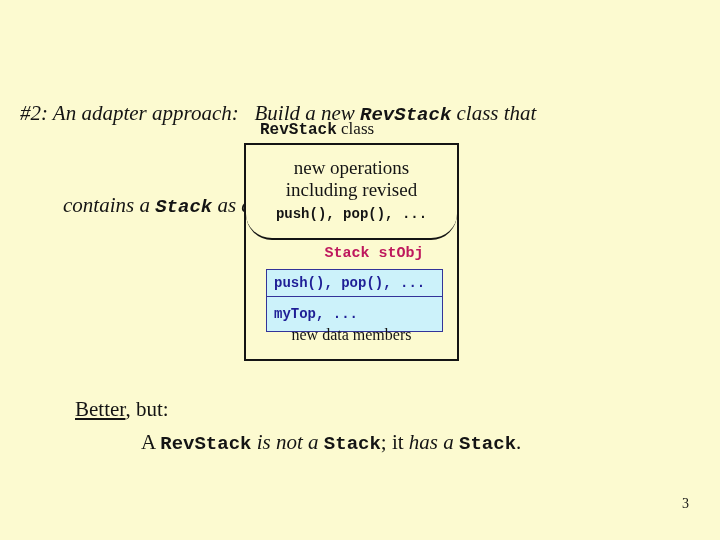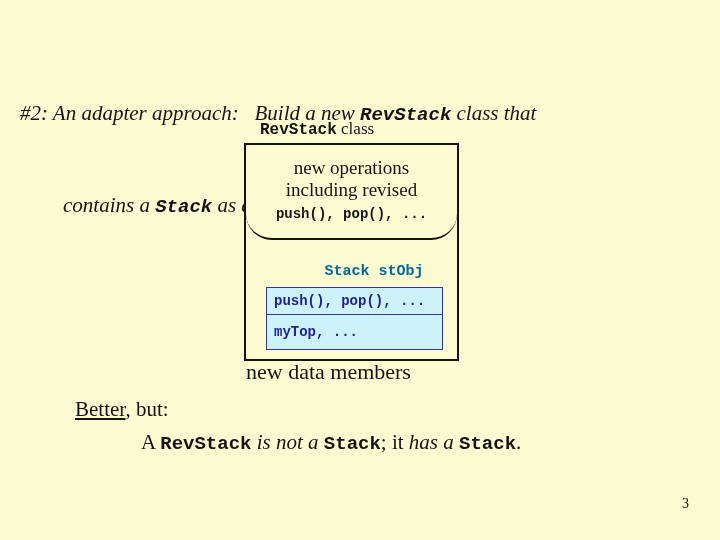--- a/index.html
+++ b/index.html
@@ -72,25 +72,25 @@
     line-height: 20px;
     margin-top: 3px;
     color: #141414;
     white-space: pre;
   }
   .bottom-section {
     position: relative;
     height: 119px;
   }
   .stack-heading {
-    margin-top: 23px;
+    margin-top: 5px;
     text-align: center;
     font-size: 15px;
     line-height: 17px;
-    color: #0369a1;
+    color: #be185d;
     white-space: pre;
     padding-left: 45px;
   }
   .inner-box {
     position: absolute;
     left: 20px;
     top: 24px;
     width: 175px;
     border: 1.5px solid #333399;
     background: #CCF2FA;
@@ -101,25 +101,25 @@
     align-items: center;
     padding-left: 7px;
     color: #1E1E96;
     font-size: 14px;
     white-space: pre;
   }
   .cell1 { height: 26px; border-bottom: 1.5px solid #333399; }
   .cell2 { height: 34px; }
   .footer-label {
     position: absolute;
-    top: 96px;
+    top: 81px;
     left: 0;
     width: 100%;
-    text-align: left;
-    font-size: 22px;
+    text-align: center;
+    font-size: 16px;
   }
 
   
   .better-line {
     position: absolute;
     left: 75px;
     top: 397px;
     font-size: 21px;
     white-space: pre;
   }

